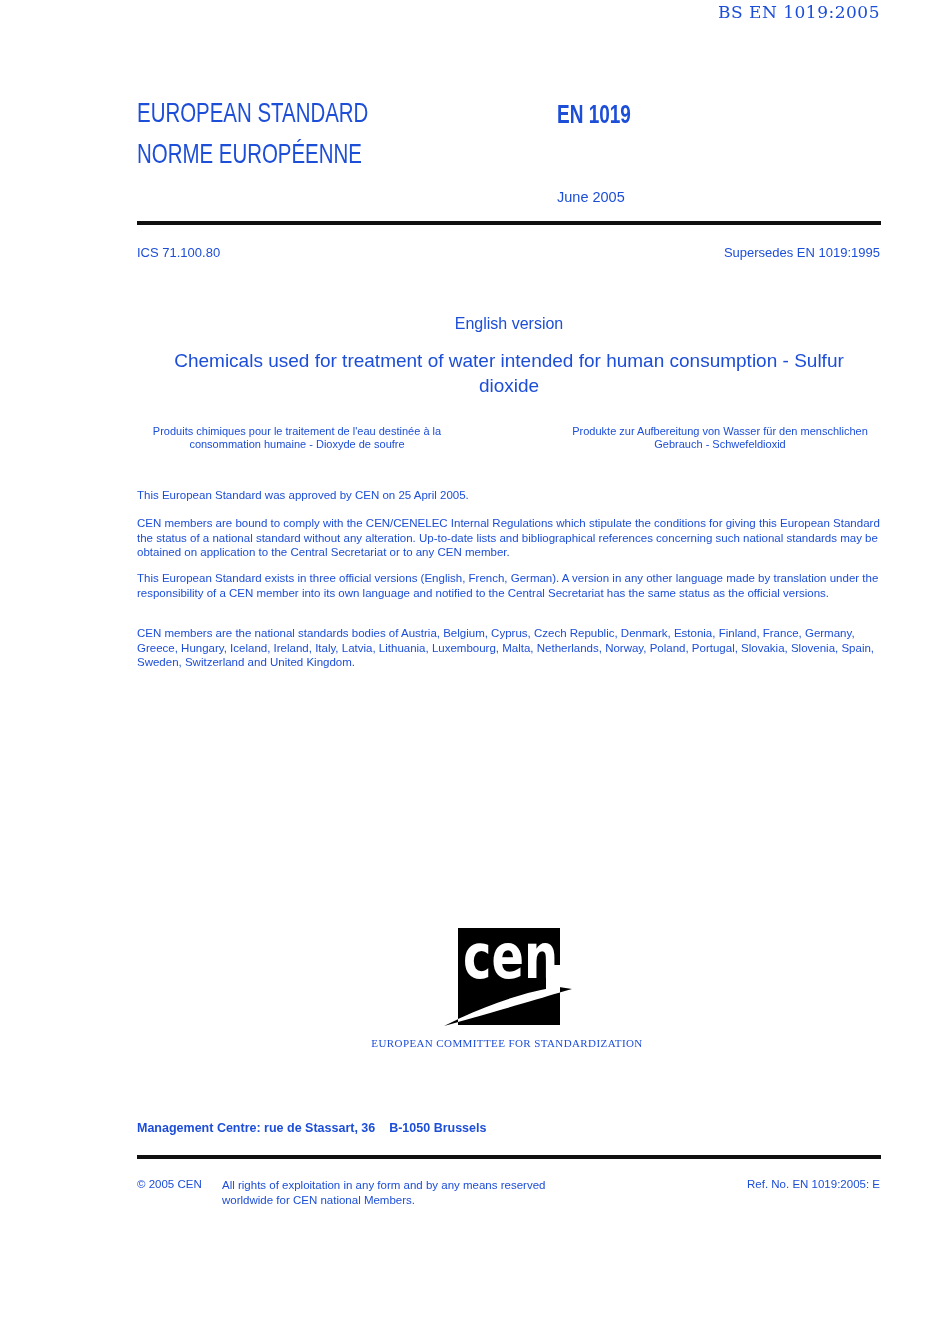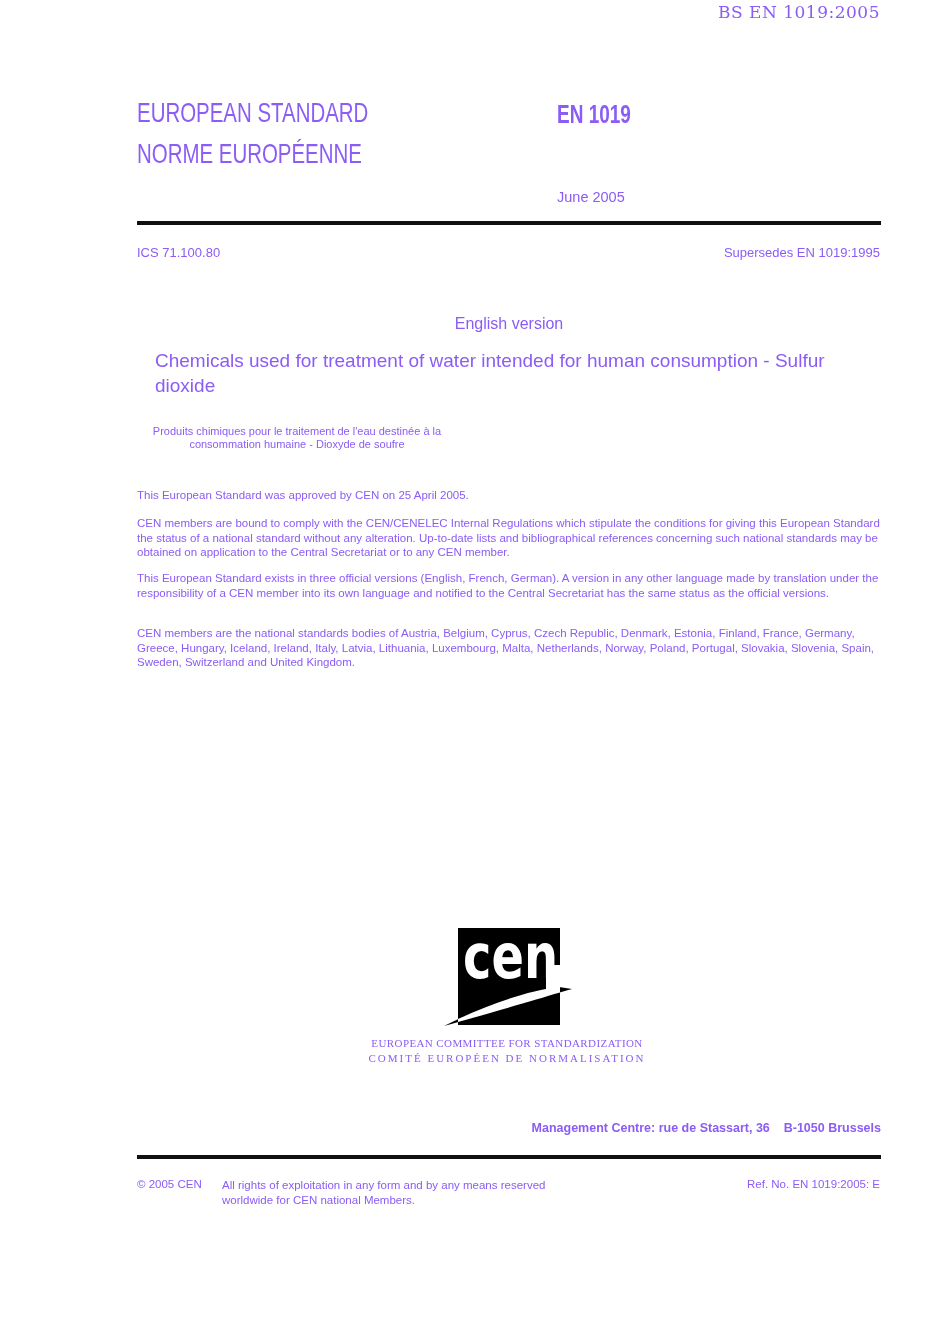--- a/index.html
+++ b/index.html
@@ -1,21 +1,21 @@
 <!DOCTYPE html>
 <html><head>
 <meta charset="utf-8">
 <style>
   html, body { margin: 0; padding: 0; background: #ffffff; }
   .page {
     position: relative;
     width: 950px;
     height: 1344px;
     background: #ffffff;
-    color: #8b5cf6;
+    color: #1d4ed8;
     font-family: "Liberation Sans", sans-serif;
     overflow: hidden;
   }
   .abs { position: absolute; }
 
   
   .doc-ref {
     top: 2px; right: 70px;
     font-family: "DejaVu Serif", serif;
     font-size: 17px;
@@ -40,21 +40,21 @@
   .rule-top { top: 221px; }
   .rule-bottom { top: 1155px; }
 
   .ics-line { left: 137px; top: 245px; font-size: 13px; }
   .supersedes { right: 70px; top: 245px; font-size: 13px; }
 
   .version-label { left: 137px; top: 315px; width: 744px; text-align: center; font-size: 16px; }
 
   .title-en {
     left: 155px; top: 349px; width: 708px;
-    text-align: left;
+    text-align: center;
     font-size: 19px;
     line-height: 24.5px;
   }
 
   .subtitle { top: 425px; font-size: 11px; line-height: 13px; text-align: center; }
   .subtitle-fr { left: 137px; width: 320px; }
   .subtitle-de { left: 560px; width: 320px; }
 
   .para { left: 137px; width: 750px; font-size: 11.5px; line-height: 14.5px; }
   .para-1 { top: 488px; }
@@ -69,21 +69,21 @@
     text-align: center;
     font-family: "Liberation Serif", serif;
     font-size: 11px;
   }
   .committee-1 { top: 1037px; letter-spacing: 0.4px; }
   .committee-2 { top: 1052px; letter-spacing: 2px; }
   .committee-3 { top: 1068px; letter-spacing: 2px; }
 
   .mgmt-centre {
     left: 137px; top: 1121px; width: 744px;
-    text-align: right;
+    text-align: left;
     font-size: 12.5px; font-weight: bold;
     white-space: pre;
   }
 
   .copyright { left: 137px; top: 1178px; font-size: 11.5px; }
   .rights { left: 222px; top: 1178px; width: 420px; font-size: 11.5px; line-height: 15px; white-space: pre-line; }
   .ref-no { right: 70px; top: 1178px; font-size: 11.5px; }
 </style>
 </head>
 <body>
@@ -100,20 +100,21 @@
 
   <div class="abs rule rule-top"></div>
 
   <div class="abs ics-line">ICS 71.100.80</div>
   <div class="abs supersedes">Supersedes EN 1019:1995</div>
 
   <div class="abs version-label">English version</div>
   <div class="abs title-en">Chemicals used for treatment of water intended for human consumption - Sulfur dioxide</div>
 
   <div class="abs subtitle subtitle-fr">Produits chimiques pour le traitement de l'eau destinée à la consommation humaine - Dioxyde de soufre</div>
+  <div class="abs subtitle subtitle-de">Produkte zur Aufbereitung von Wasser für den menschlichen Gebrauch - Schwefeldioxid</div>
 
   <div class="abs para para-1">This European Standard was approved by CEN on 25 April 2005.</div>
   <div class="abs para para-2">CEN members are bound to comply with the CEN/CENELEC Internal Regulations which stipulate the conditions for giving this European Standard the status of a national standard without any alteration. Up-to-date lists and bibliographical references concerning such national standards may be obtained on application to the Central Secretariat or to any CEN member.</div>
   <div class="abs para para-3">This European Standard exists in three official versions (English, French, German). A version in any other language made by translation under the responsibility of a CEN member into its own language and notified to the Central Secretariat has the same status as the official versions.</div>
   <div class="abs para para-4">CEN members are the national standards bodies of Austria, Belgium, Cyprus, Czech Republic, Denmark, Estonia, Finland, France, Germany, Greece, Hungary, Iceland, Ireland, Italy, Latvia, Lithuania, Luxembourg, Malta, Netherlands, Norway, Poland, Portugal, Slovakia, Slovenia, Spain, Sweden, Switzerland and United Kingdom.</div>
 
   <div class="abs cen-logo">
     <svg width="140" height="115" viewBox="0 0 140 115" xmlns="http://www.w3.org/2000/svg">
       <defs>
         <clipPath id="sq">
@@ -124,21 +125,20 @@
       <path d="M1,111 C38,92 82,76 116,72 L129,74 C101,82 55,96 1,111 Z" fill="#000000"></path>
       <g clip-path="url(#sq)">
         <text x="20" y="63" textLength="95" lengthAdjust="spacingAndGlyphs" font-family="DejaVu Sans, sans-serif" font-weight="bold" font-size="62" fill="#ffffff">cen</text>
         <rect x="103" y="50" width="14" height="26" fill="#ffffff"></rect>
         <path d="M1,111 C38,92 82,76 116,72 L129,74 C101,82 55,96 1,111 Z" fill="#ffffff"></path>
       </g>
     </svg>
   </div>
 
   <div class="abs committee committee-1">EUROPEAN COMMITTEE FOR STANDARDIZATION</div>
-  <div class="abs committee committee-2">COMITÉ EUROPÉEN DE NORMALISATION</div>
 
   <div class="abs mgmt-centre">Management Centre: rue de Stassart, 36    B-1050 Brussels</div>
 
   <div class="abs rule rule-bottom"></div>
 
   <div class="abs copyright">© 2005 CEN</div>
   <div class="abs rights">All rights of exploitation in any form and by any means reserved
 worldwide for CEN national Members.</div>
   <div class="abs ref-no">Ref. No. EN 1019:2005: E</div>
 

